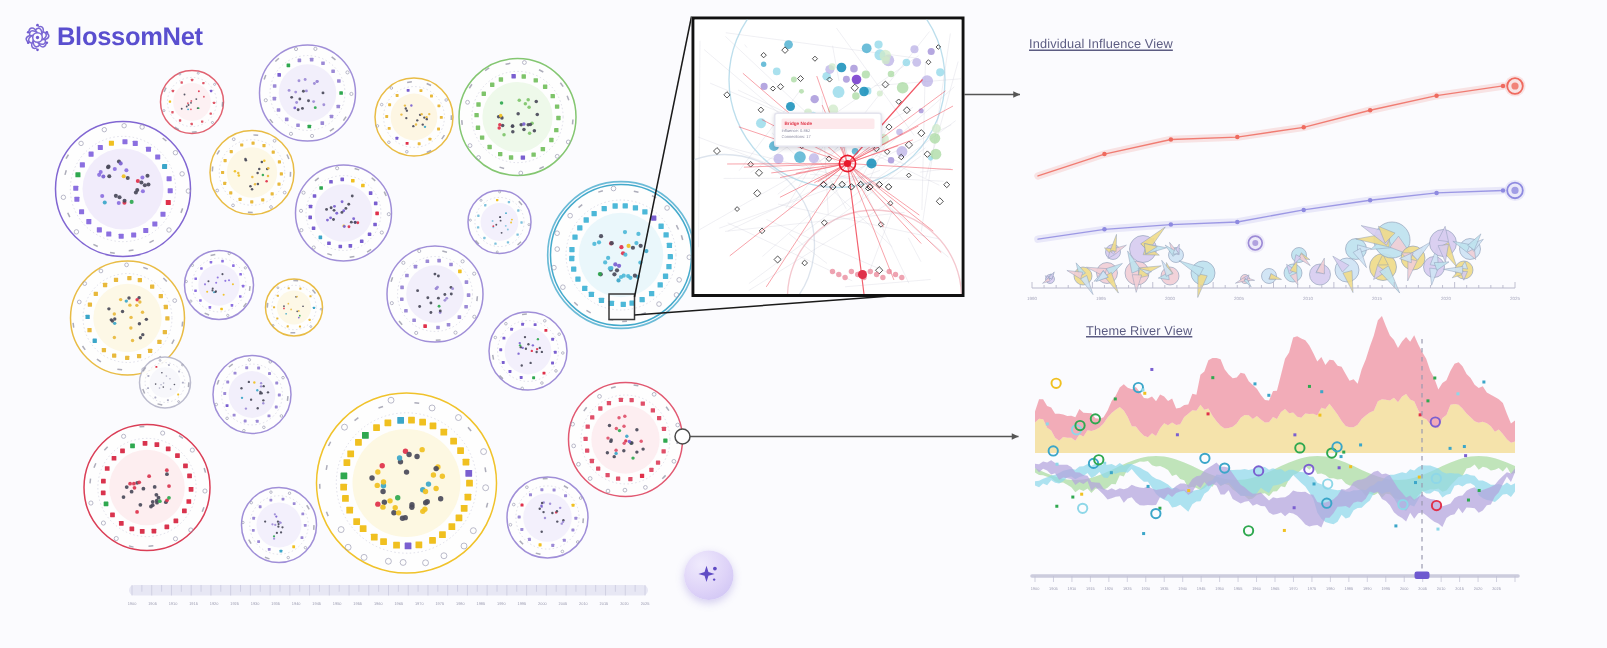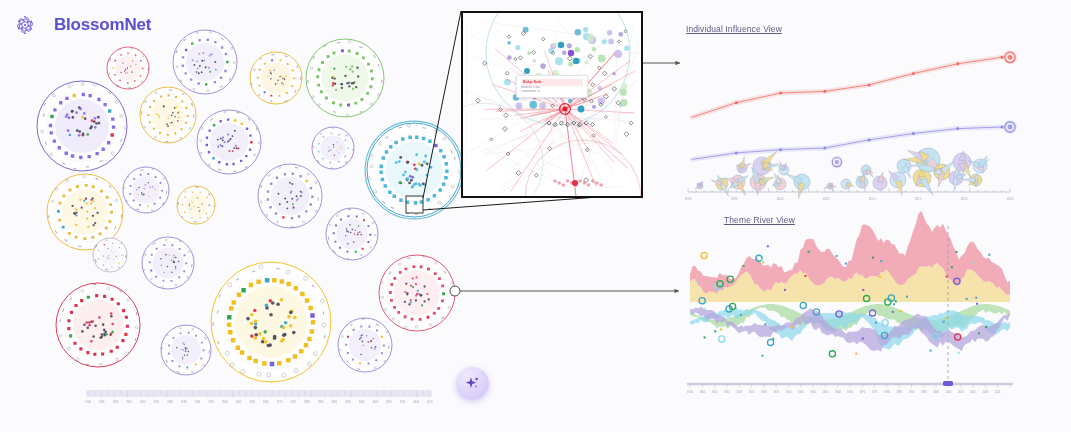--- a/index.html
+++ b/index.html
@@ -5,21 +5,21 @@
   html,body{margin:0;padding:0;}
   body{
     width:1071px;height:432px;overflow:hidden;
     background:#fbfbfe;
     font-family:"Liberation Sans",sans-serif;
     position:relative;
   }
   #app{position:absolute;inset:0;}
 
   
-  .logo{position:absolute;left:12px;top:12px;display:flex;align-items:center;gap:16px;}
+  .logo{position:absolute;left:12px;top:12px;display:flex;align-items:center;gap:0;}
   .logo-mark{width:26px;height:26px;}
   .logo-text{font-size:17px;font-weight:bold;color:#5a4fcf;letter-spacing:-.2px;}
 
   
   .cluster-canvas{position:absolute;left:0;top:0;width:660px;height:432px;}
 
   
   .detail-panel{
     position:absolute;left:461px;top:11px;width:178px;height:183px;
     background:#ffffff;border:2px solid #111;overflow:hidden;

